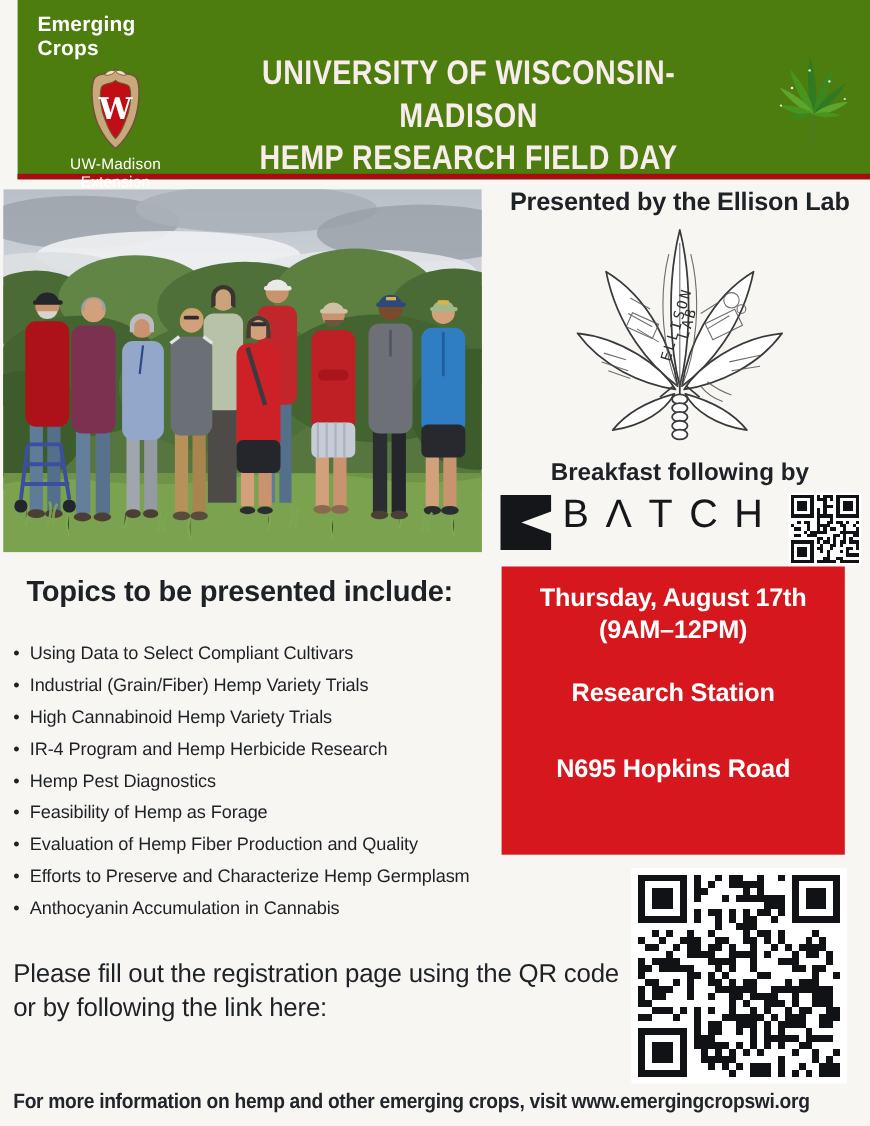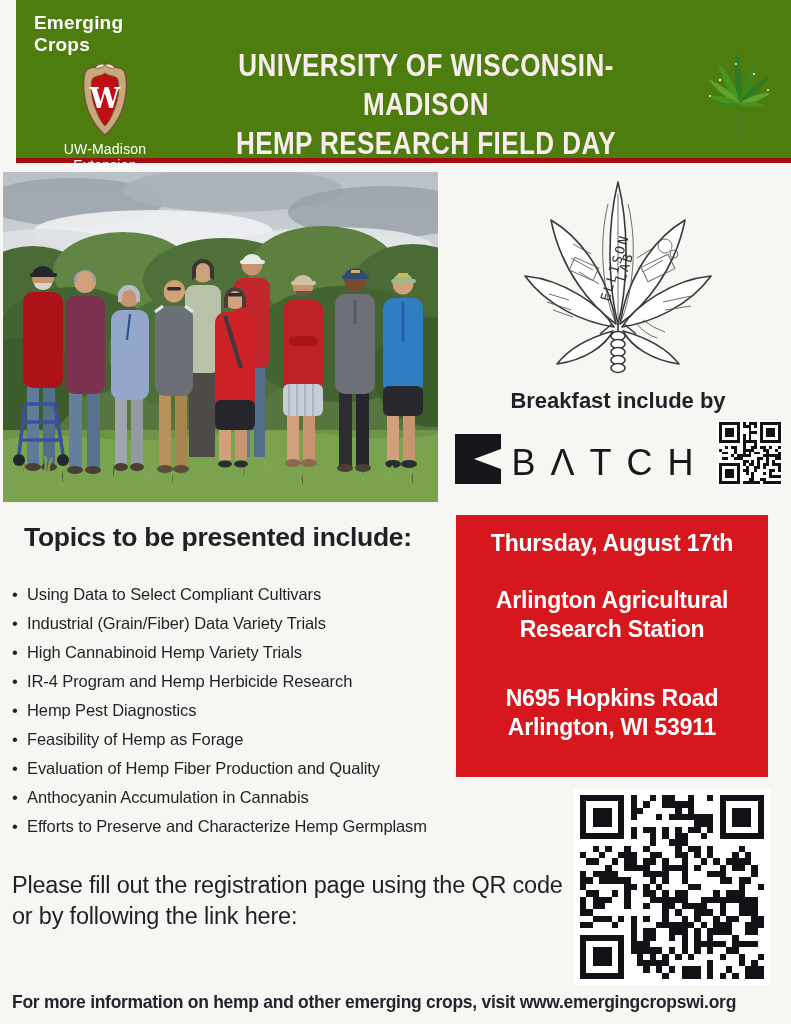--- a/index.html
+++ b/index.html
@@ -20,21 +20,21 @@
     color:#f8ecec;font-weight:bold;font-size:31px;line-height:39px;letter-spacing:.5px;
     transform:scaleX(.84);transform-origin:center;}
   .banner-leaf{position:absolute;right:8px;top:22px;}
   
   .photo{position:absolute;left:3px;top:172px;width:435px;height:330px;}
   
   .rcol{position:absolute;left:445px;top:170px;width:346px;text-align:center;}
   .presented{font-size:23px;font-weight:bold;letter-spacing:-.2px;}
   .ellison{margin:4px auto 0;}
   .breakfast{font-size:22px;font-weight:bold;margin-top:8px;}
-  .batch-row{display:flex;align-items:flex-end;justify-content:center;margin-top:6px;gap:8px;}
+  .batch-row{display:flex;align-items:flex-start;justify-content:center;margin-top:6px;gap:8px;}
   .batch-word{font-size:36px;font-weight:500;letter-spacing:15px;color:#15171b;
     transform:translateY(-2px);white-space:nowrap;}
   .qr{background:#fff;line-height:0;}
   .qr-small{width:62px;height:62px;padding:2px;}
   .qr-large{position:absolute;left:574px;top:789px;width:184px;height:184px;padding:6px;}
   
   .event-box{position:absolute;left:456px;top:515px;width:312px;height:262px;
     background:#d6171d;color:#fff;text-align:center;font-weight:bold;
     font-size:23px;line-height:29px;letter-spacing:-.2px;box-sizing:border-box;padding-top:14px;}
   .event-box .gap1{height:28px;}
@@ -262,20 +262,21 @@
 
     <g stroke="#7fa653" stroke-width="2.5" fill="none" opacity=".9">
       <path d="M40,306 q5,-14 2,-22 M46,306 q-2,-12 3,-20"></path>
       <path d="M140,312 q5,-14 1,-22 M146,312 q-2,-12 4,-18"></path>
       <path d="M260,308 q5,-12 2,-20 M266,308 q-2,-12 4,-18"></path>
       <path d="M380,312 q5,-14 1,-20 M386,312 q-2,-12 4,-18"></path>
     </g>
   </svg>
 
   <div class="rcol">
+    <div class="presented">Presented by the Ellison Lab</div>
 
     <svg class="ellison" width="210" height="202" viewBox="0 0 210 202">
       <g fill="#ffffff" stroke="#3a3a3a" stroke-width="1.6" stroke-linejoin="round">
         <path d="M105,150 C97,120 92,60 105,8 C118,60 113,120 105,150 Z"></path>
         <path d="M103,150 C78,132 48,96 38,46 C78,70 98,116 103,150 Z"></path>
         <path d="M107,150 C132,132 162,96 172,46 C132,70 112,116 107,150 Z"></path>
         <path d="M101,153 C70,148 34,132 12,102 C52,106 88,132 101,153 Z"></path>
         <path d="M109,153 C140,148 176,132 198,102 C158,106 122,132 109,153 Z"></path>
         <path d="M100,157 C82,162 58,172 44,190 C72,186 92,172 100,157 Z"></path>
         <path d="M110,157 C128,162 152,172 166,190 C138,186 118,172 110,157 Z"></path>
@@ -299,21 +300,21 @@
       <g fill="#ffffff" stroke="#3a3a3a" stroke-width="1.6">
         <path d="M99,150 l-12,10 M111,150 l12,10 M105,150 l0,8" fill="none"></path>
         <ellipse cx="105" cy="162" rx="7" ry="4.5"></ellipse>
           <ellipse cx="105" cy="170" rx="7" ry="4.5"></ellipse>
         <ellipse cx="105" cy="178" rx="7" ry="4.5"></ellipse>
           <ellipse cx="105" cy="186" rx="7" ry="4.5"></ellipse>
         <ellipse cx="105" cy="194" rx="7" ry="4.5"></ellipse>
       </g>
     </svg>
 
-    <div class="breakfast">Breakfast include by</div>
+    <div class="breakfast">Breakfast following by</div>
 
     <div class="batch-row">
       <svg width="50" height="54" viewBox="0 0 50 54">
         <path d="M2,2 h46 v15 l-27,10 27,10 v15 h-46 z" fill="#14161a"></path>
       </svg>
       <span class="batch-word">BΛTCH</span>
       <div class="qr qr-small"><svg width="100%" height="100%" viewBox="0 0 21 21" shape-rendering="crispEdges">
             <g fill="#101216">
               <rect x="8" y="0" width="1" height="1"></rect>
               <rect x="10" y="0" width="1" height="1"></rect>
@@ -450,39 +451,38 @@
               <rect x="2" y="16" width="3" height="3"></rect>
             </g>
           </svg></div>
     </div>
   </div>
 
   <section class="topics">
     <h2>Topics to be presented include:</h2>
     <ul>
       <li><span class="dot"></span><span>Using Data to Select Compliant Cultivars</span></li>
-      <li><span class="dot"></span><span>Industrial (Grain/Fiber) Data Variety Trials</span></li>
+      <li><span class="dot"></span><span>Industrial (Grain/Fiber) Hemp Variety Trials</span></li>
       <li><span class="dot"></span><span>High Cannabinoid Hemp Variety Trials</span></li>
       <li><span class="dot"></span><span>IR-4 Program and Hemp Herbicide Research</span></li>
       <li><span class="dot"></span><span>Hemp Pest Diagnostics</span></li>
       <li><span class="dot"></span><span>Feasibility of Hemp as Forage</span></li>
       <li><span class="dot"></span><span>Evaluation of Hemp Fiber Production and Quality</span></li>
+      <li><span class="dot"></span><span>Efforts to Preserve and Characterize Hemp Germplasm</span></li>
       <li><span class="dot"></span><span>Anthocyanin Accumulation in Cannabis</span></li>
-      <li><span class="dot"></span><span>Efforts to Preserve and Characterize Hemp Germplasm</span></li>
     </ul>
   </section>
 
   <aside class="event-box">
     <div>Thursday, August 17th</div>
+    <div>(9AM–12PM)</div>
     <div class="gap1"></div>
-    <div>Arlington Agricultural</div>
     <div>Research Station</div>
     <div class="gap2"></div>
     <div>N695 Hopkins Road</div>
-    <div>Arlington, WI 53911</div>
   </aside>
 
   <section class="register">
     <span>Please fill out the registration page using the QR code or by following the link here:</span>
   </section>
 
   <div class="qr qr-large"><svg width="100%" height="100%" viewBox="0 0 29 29" shape-rendering="crispEdges">
         <g fill="#101216">
           <rect x="8" y="0" width="1" height="1"></rect>
           <rect x="11" y="0" width="1" height="1"></rect>

